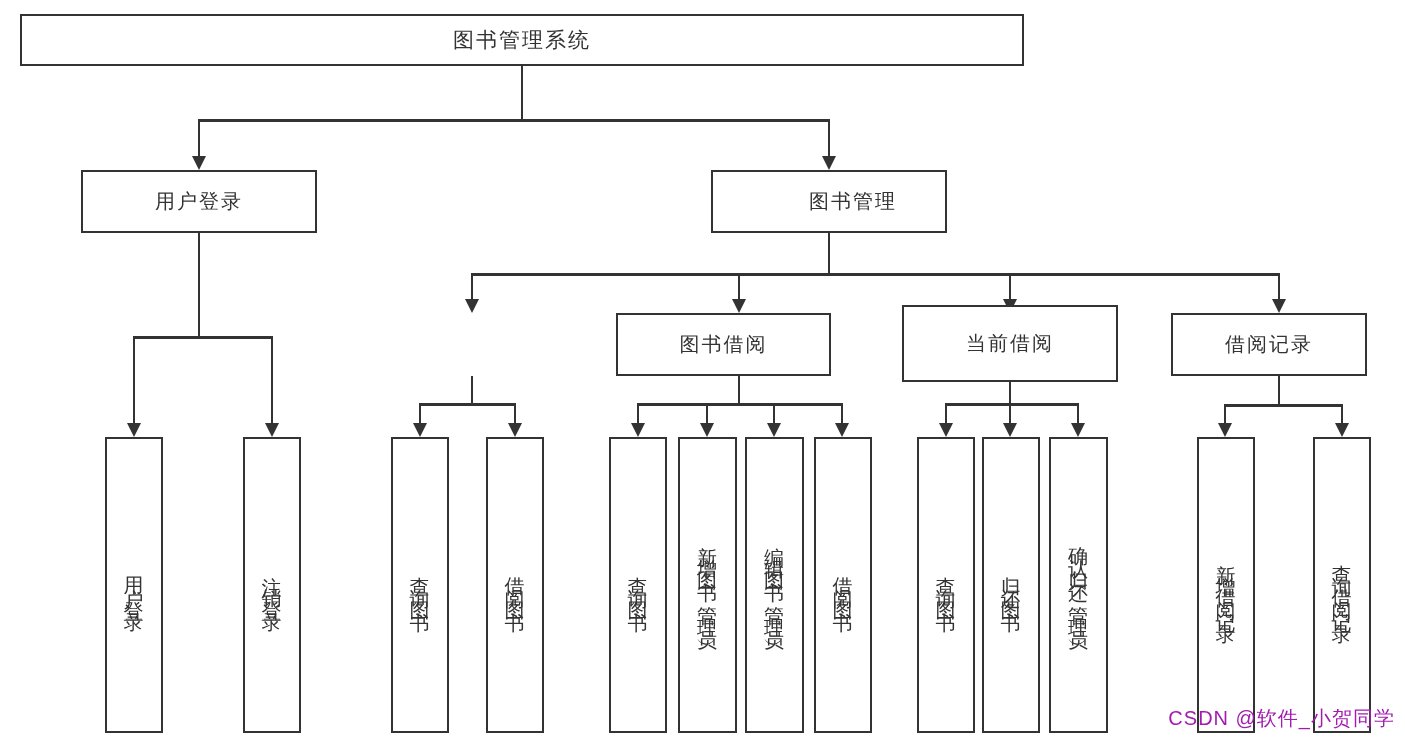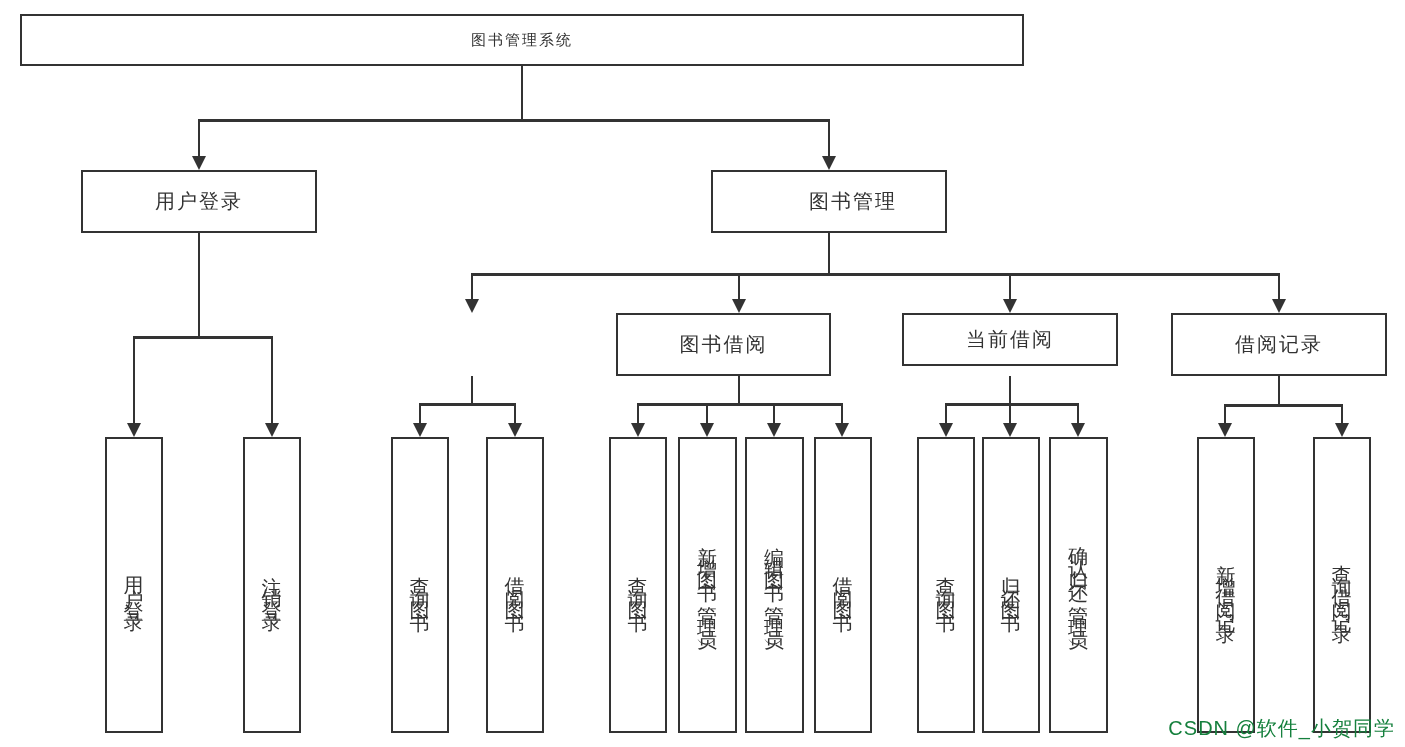--- a/index.html
+++ b/index.html
@@ -5,42 +5,42 @@
   html,body{margin:0;padding:0;background:#ffffff;}
   .canvas{
     position:relative;width:1405px;height:747px;background:#ffffff;overflow:hidden;
     font-family:"Liberation Sans","DejaVu Sans",sans-serif;color:#333333;
   }
   .box{
     position:absolute;box-sizing:border-box;background:#ffffff;
     border:2.5px solid #333333;display:flex;align-items:center;justify-content:center;
     font-size:20px;letter-spacing:2px;color:#333333;white-space:nowrap;
   }
-  .box.root{font-size:15px;}
+  .box.root{font-size:21px;}
   .vbox{
     position:absolute;box-sizing:border-box;background:#ffffff;
     border:2.5px solid #333333;display:flex;align-items:center;justify-content:center;
   }
   .vbox span{
     writing-mode:vertical-rl;text-orientation:mixed;
     font-size:20px;line-height:1;letter-spacing:12px;color:#333333;
   }
   .hline{position:absolute;height:2.5px;background:#333333;}
   .vline{position:absolute;width:2.5px;background:#333333;}
   .arrow{position:absolute;width:14px;}
   .arrow::before{
     content:"";position:absolute;left:5.75px;top:0;bottom:12px;width:2.5px;background:#333333;
   }
   .arrow::after{
     content:"";position:absolute;left:0;bottom:0;width:0;height:0;
     border-left:7px solid transparent;border-right:7px solid transparent;
     border-top:14px solid #333333;
   }
   .watermark{
-    position:absolute;right:10px;bottom:5px;font-size:20px;color:#15803d;
+    position:absolute;right:10px;bottom:15px;font-size:20px;color:#a21caf;
     letter-spacing:1px;white-space:nowrap;
   }
 </style>
 </head>
 <body>
 
 <div class="canvas">
 
   <div class="vline" style="left:520.75px;top:66px;height:53px;"></div>
   <div class="hline" style="left:199px;top:119px;width:630px;"></div>
@@ -81,22 +81,22 @@
   <div class="hline" style="left:1225px;top:404px;width:117px;"></div>
   <div class="arrow" style="left:1218px;top:404px;height:33px;"></div>
   <div class="arrow" style="left:1335px;top:404px;height:33px;"></div>
 
   <div class="box root" style="left:20px;top:14px;width:1004px;height:52px;">图书管理系统</div>
 
   <div class="box" style="left:81px;top:170px;width:236px;height:63px;">用户登录</div>
   <div class="box" style="left:711px;top:170px;width:236px;height:63px;padding-left:48px;">图书管理</div>
 
   <div class="box" style="left:616px;top:313px;width:215px;height:63px;">图书借阅</div>
-  <div class="box" style="left:902px;top:313px;width:216px;height:53px;">当前借阅</div>
-  <div class="box" style="left:1171px;top:313px;width:216px;height:63px;">借阅记录</div>
+  <div class="box" style="left:902px;top:305px;width:216px;height:77px;">当前借阅</div>
+  <div class="box" style="left:1171px;top:313px;width:196px;height:63px;">借阅记录</div>
 
   <div class="vbox" style="left:105px;top:437px;width:58px;height:296px;">
     <span>用户登录</span>
   </div>
   <div class="vbox" style="left:243px;top:437px;width:58px;height:296px;">
     <span>注销登录</span>
   </div>
 
   <div class="vbox" style="left:391px;top:437px;width:58px;height:296px;">
     <span>查询图书</span>

